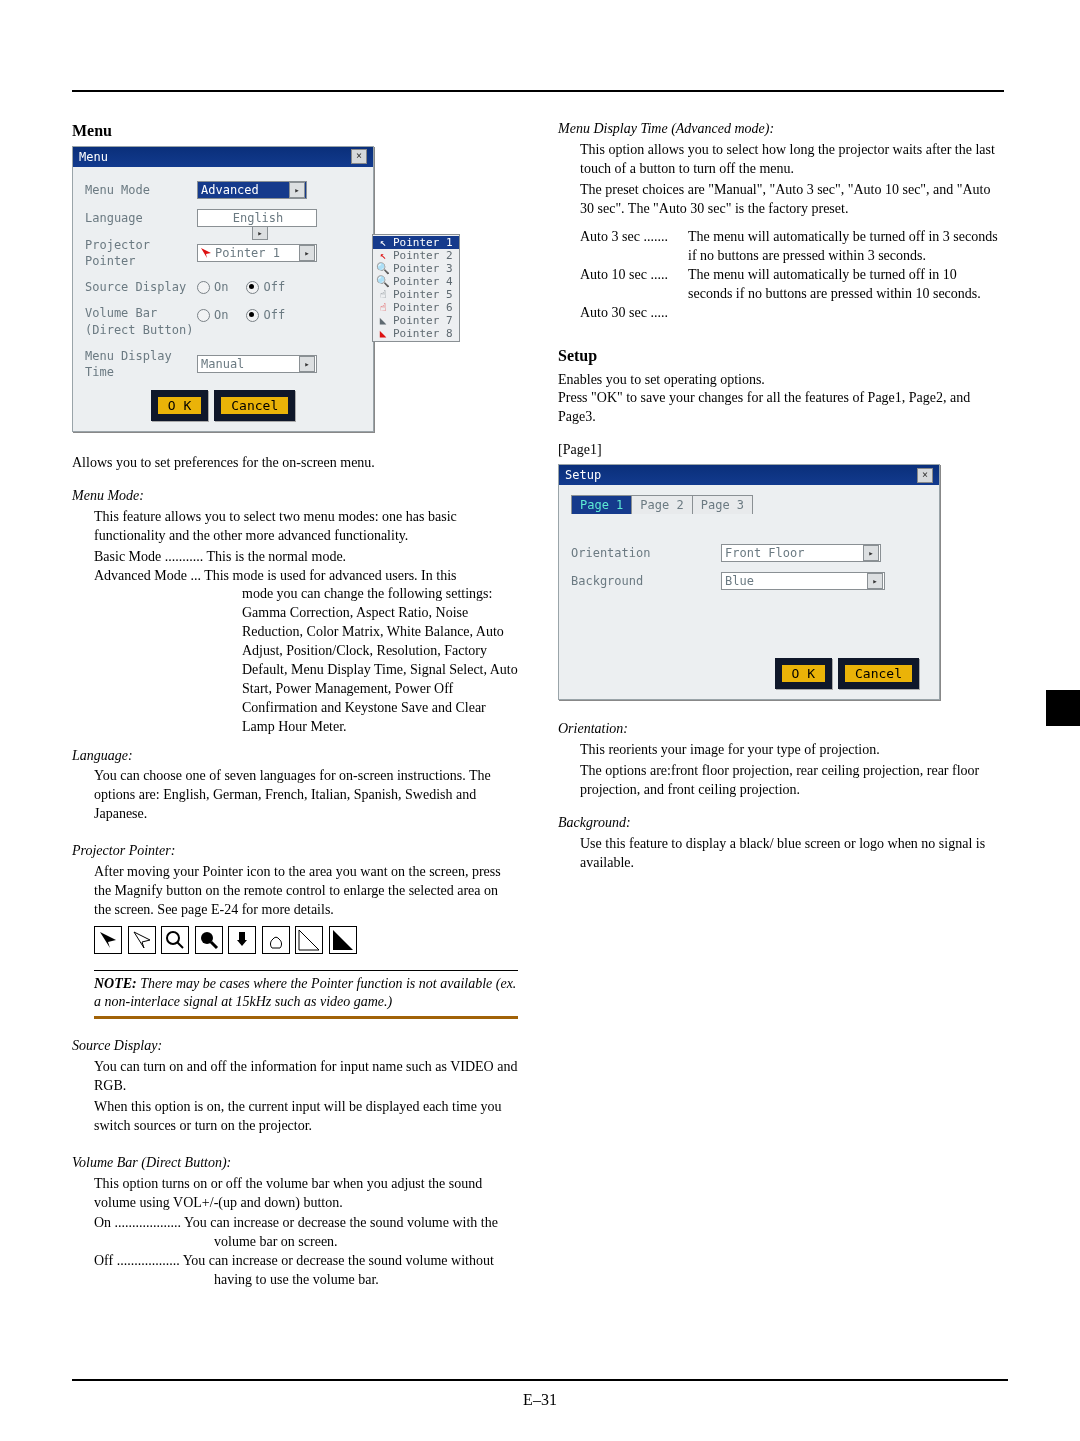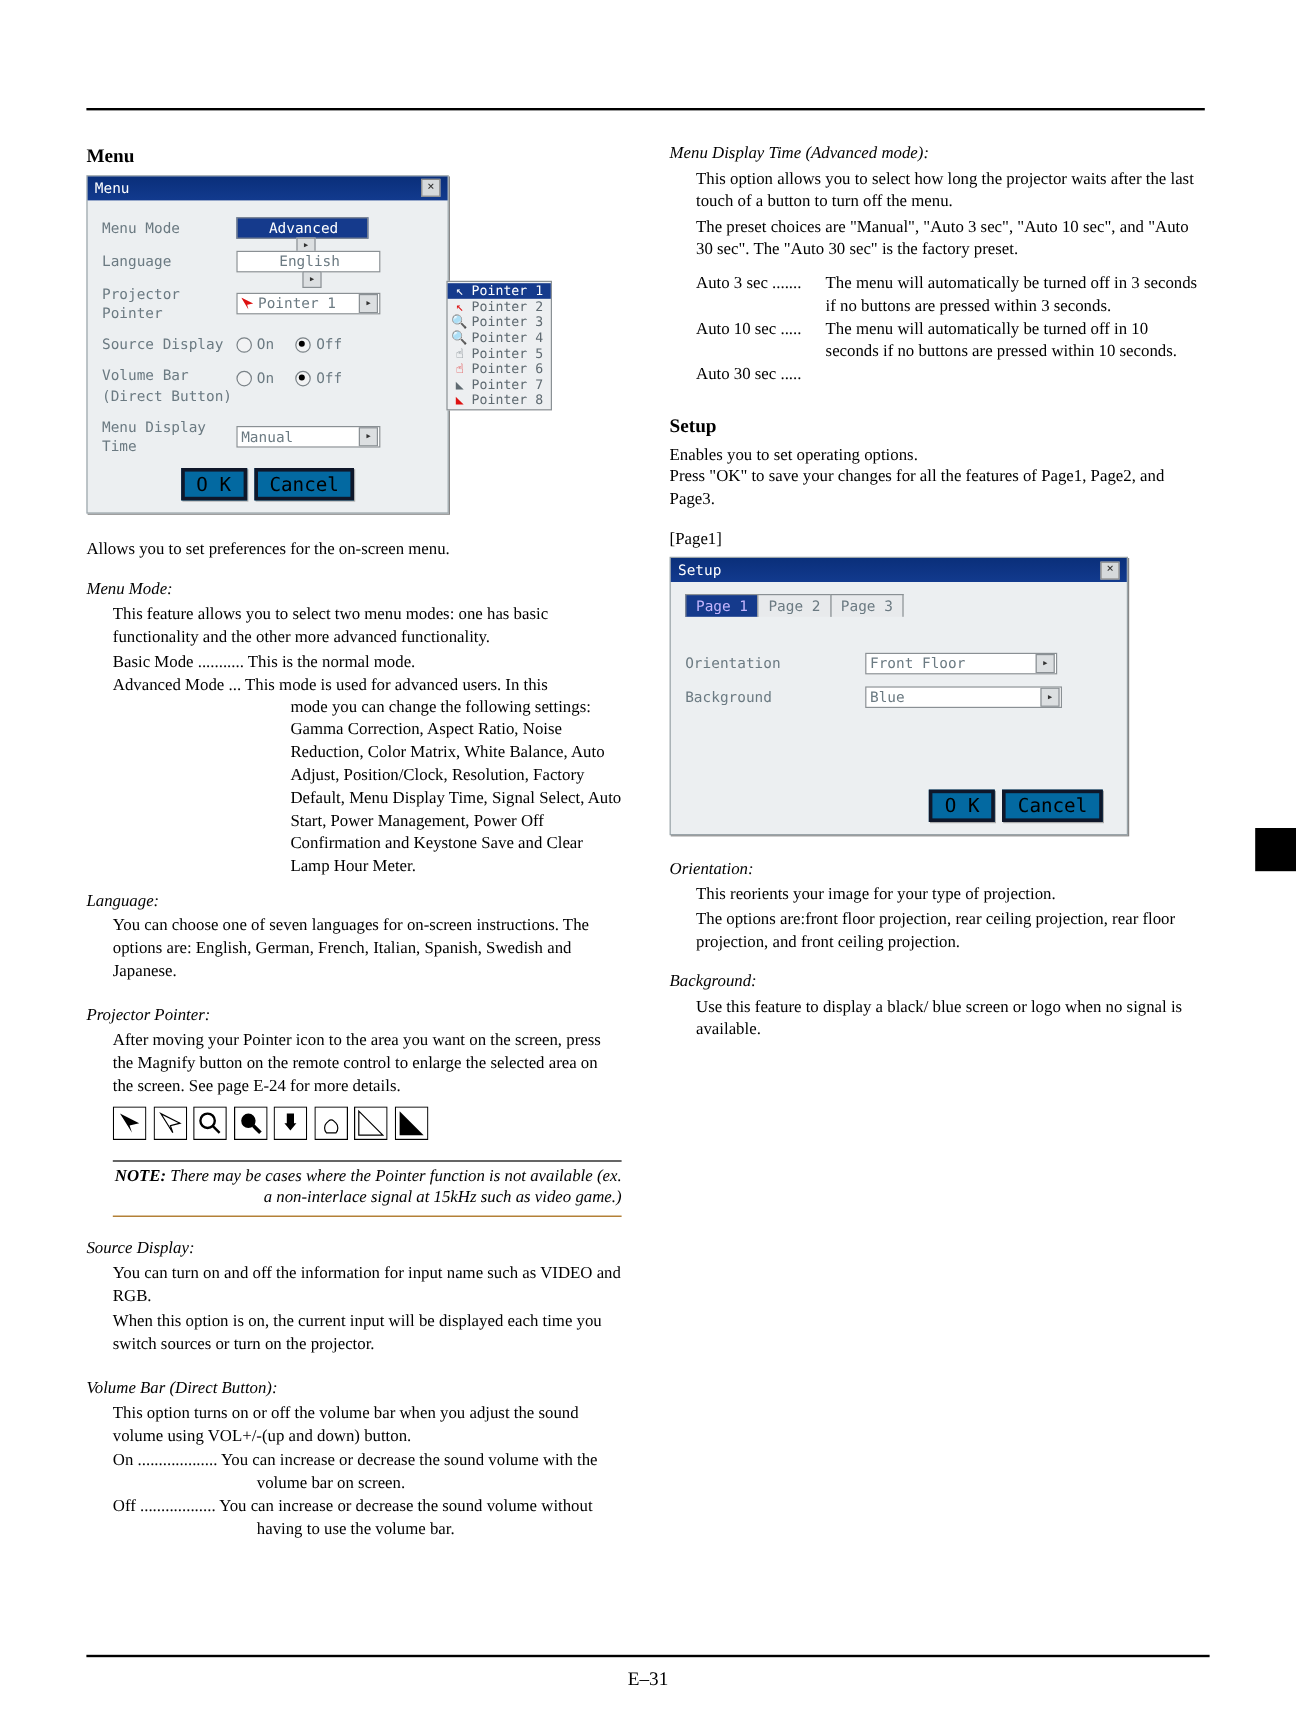--- a/index.html
+++ b/index.html
@@ -55,25 +55,24 @@
     flex: 1;
   }
   .pointer-row {
     margin-top: 6px;
   }
   .pointer-row svg {
     margin-right: 2px;
   }
   .note-box {
     border-top: 1px solid #000;
-    border-bottom: 1px solid #a16207;
+    border-bottom: 3px solid #a16207;
     margin-top: 10px;
     padding: 4px 0;
     font-style: italic;
-    text-align: right;
   }
   .note-box .nb { font-weight: bold; font-style: italic; }
   
   .ui-panel {
     font-family: "Lucida Console", Monaco, monospace;
     font-size: 12px;
     color: #6b7a82;
     background: #eceff1;
     border: 1px solid #9aa4a9;
     box-shadow: 1px 1px 0 #888;
@@ -133,22 +132,22 @@
     width: 11px; height: 11px; border: 1px solid #7a8287; border-radius: 50%;
     margin-right: 4px; position: relative; background: #f2f3f4;
   }
   .ui-radio.checked .r::after {
     content: ""; position: absolute; left: 2px; top: 2px; width: 5px; height: 5px;
     background: #000; border-radius: 50%;
   }
   .ui-btnrow { display: flex; justify-content: center; gap: 6px; margin-top: 8px; }
   .ui-btnrow.end { justify-content: flex-end; padding-right: 8px; }
   .ui-btn {
-    border: 3px solid #0f172a; background: #0369a1;
-    padding: 1px 10px; font-size: 16px; font-family: inherit;
+    border: 7px solid #0f172a; background: #eab308;
+    padding: 1px 10px; font-size: 13px; font-family: inherit;
     box-shadow: 1px 1px 0 #aaa; cursor: pointer;
   }
   .pointer-pop {
     position: absolute;
     right: -88px;
     top: 88px;
     width: 86px;
     background: #edeff1;
     border: 1px solid #8a9094;
     font-family: "Lucida Console", monospace;
@@ -165,21 +164,21 @@
   .ui-wrap-rel { position: relative; display: inline-block; }
   .tabbar {
     display: flex; gap: 0; margin: -4px 0 12px 0;
   }
   .tab {
     border: 1px solid #8a9094; border-bottom: none;
     padding: 1px 8px; background: #e8eaec; font-size: 12px;
     margin-right: -1px;
     position: relative;
   }
-  .tab.active { background: #153a8c; color: #c4b5fd; }
+  .tab.active { background: #153a8c; color: #5eead4; }
   .panel-wrap2 {
   }
   .side-black {
     position: absolute;
     right: 0;
     top: 690px;
     width: 34px;
     height: 36px;
     background: #000;
   }
@@ -210,21 +209,21 @@
       <div class="ui-wrap-rel" style="width:300px;">
         <div class="ui-panel" style="width:300px;">
           <div class="ui-titlebar">
             <span>Menu</span>
             <span class="ui-close">×</span>
           </div>
           <div class="ui-body">
             <div class="ui-row">
               <div class="ui-label">Menu Mode</div>
               <div class="ui-field">
-                <span class="ui-combo sel" style="width:108px;flex-direction:column;">
+                <span class="ui-combo sel" style="width:108px;">
                   <span>Advanced</span>
                   <span class="arrow">▸</span>
                 </span>
               </div>
             </div>
             <div class="ui-row">
               <div class="ui-label">Language</div>
               <div class="ui-field">
                 <span class="ui-combo" style="width:120px;flex-direction:column;">
                   <span>English</span>

